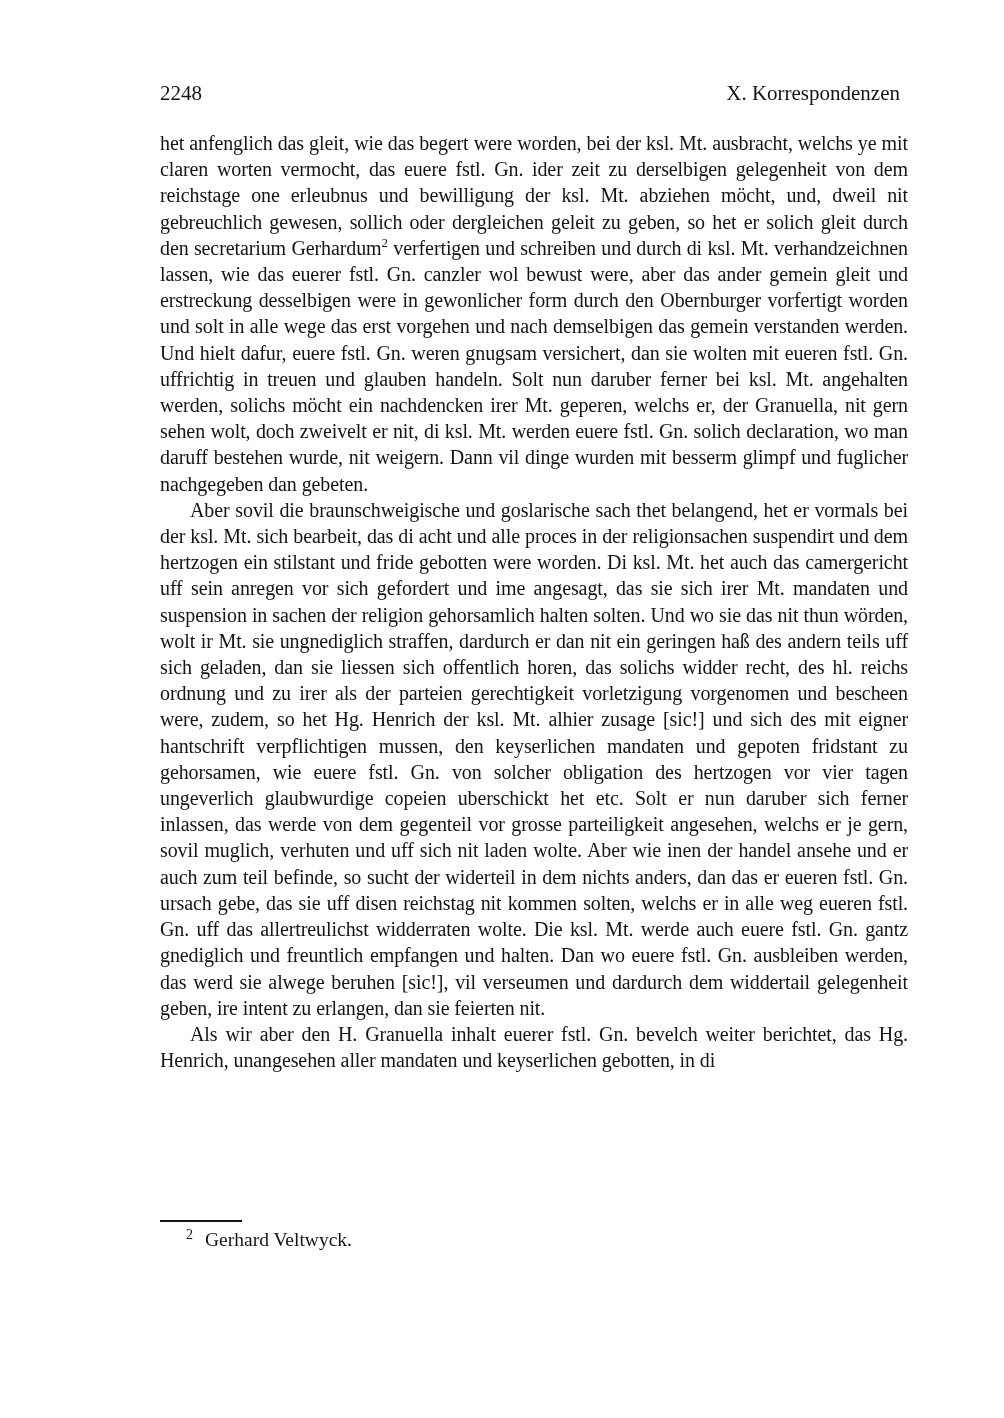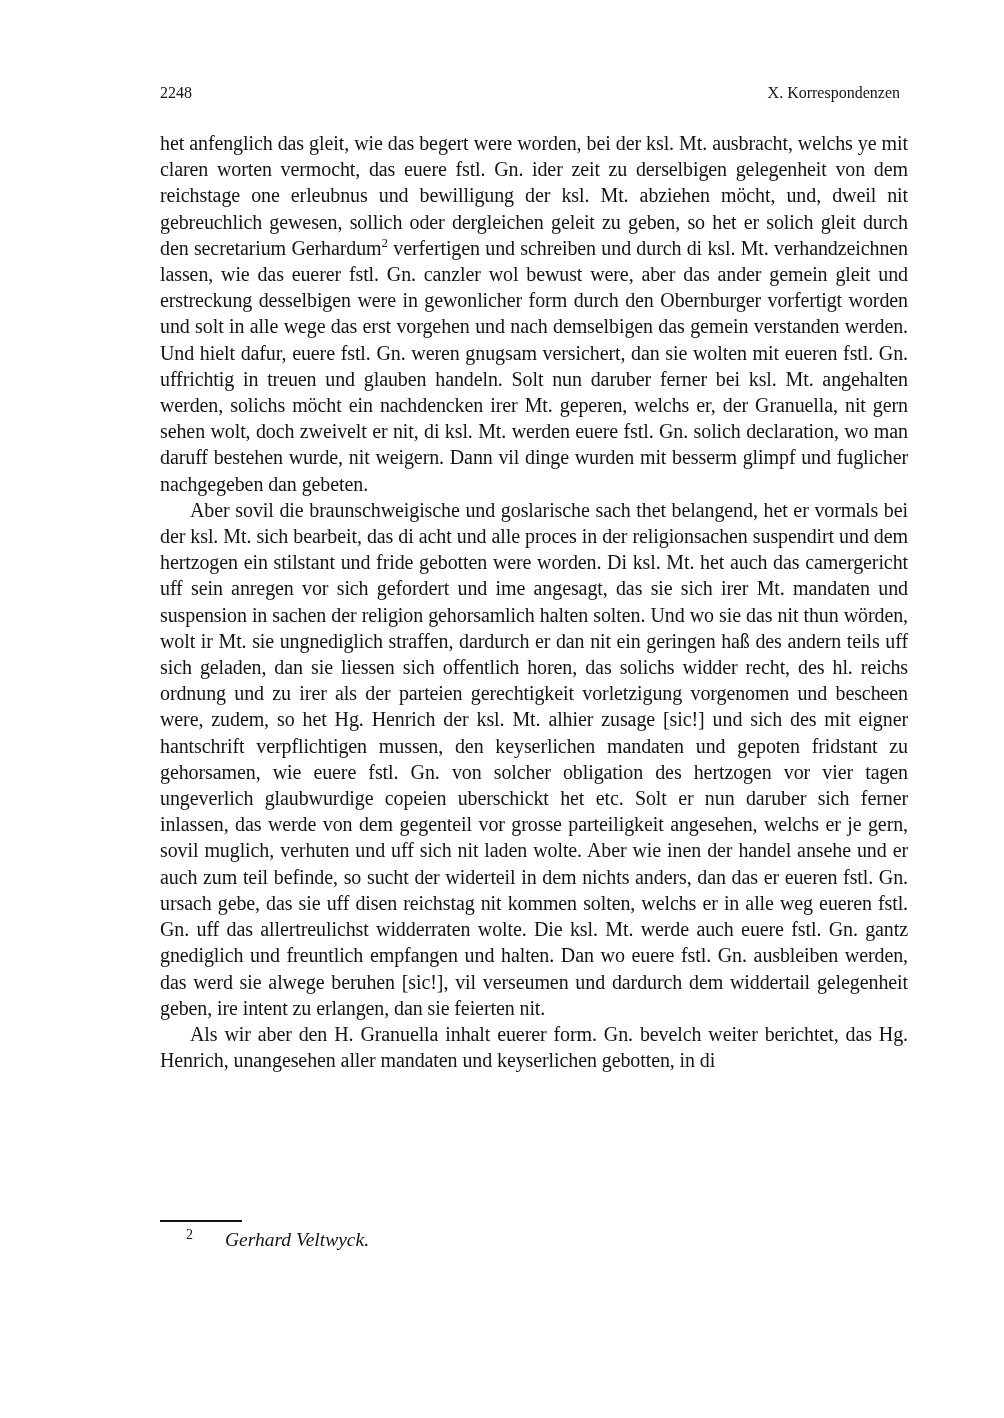--- a/index.html
+++ b/index.html
@@ -16,21 +16,21 @@
   }
   .text-block {
     position: absolute;
     left: 160px;
     top: 80px;
     width: 748px;
   }
   .page-header {
     position: relative;
     height: 28px;
-    font-size: 16px;
+    font-size: 21px;
     line-height: 26px;
   }
   .page-number {
     position: absolute;
     left: 0;
     top: 0;
   }
   .running-head {
     position: absolute;
     left: 0;
@@ -73,40 +73,38 @@
     line-height: 24px;
   }
   .footnote-marker {
     font-size: 14px;
     vertical-align: super;
     line-height: 0;
     margin-right: 12px;
     font-style: normal;
   }
   .footnote-text {
-    font-style: italic;
-    margin-left: 20px;
   }
 </style>
 </head>
 <body>
 
 <div class="text-block">
 
   <div class="page-header">
     <span class="page-number">2248</span>
     <span class="running-head">X. Korrespondenzen</span>
   </div>
 
   <div class="body-text">
     <p><span>het anfenglich das gleit, wie das begert were worden, bei der ksl. Mt. ausbracht, welchs ye mit claren worten vermocht, das euere fstl. Gn. ider zeit zu derselbigen gelegenheit von dem reichstage one erleubnus und bewilligung der ksl. Mt. abziehen möcht, und, dweil nit gebreuchlich gewesen, sollich oder dergleichen geleit zu geben, so het er solich gleit durch den secretarium Gerhardum</span><sup class="fnref">2</sup><span> verfertigen und schreiben und durch di ksl. Mt. verhandzeichnen lassen, wie das euerer fstl. Gn. canzler wol bewust were, aber das ander gemein gleit und erstreckung desselbigen were in gewonlicher form durch den Obernburger vorfertigt worden und solt in alle wege das erst vorgehen und nach demselbigen das gemein verstanden werden. Und hielt dafur, euere fstl. Gn. weren gnugsam versichert, dan sie wolten mit eueren fstl. Gn. uffrichtig in treuen und glauben handeln. Solt nun daruber ferner bei ksl. Mt. angehalten werden, solichs möcht ein nachdencken irer Mt. geperen, welchs er, der Granuella, nit gern sehen wolt, doch zweivelt er nit, di ksl. Mt. werden euere fstl. Gn. solich declaration, wo man daruff bestehen wurde, nit weigern. Dann vil dinge wurden mit besserm glimpf und fuglicher nachgegeben dan gebeten.</span></p>
 
     <p class="indent"><span>Aber sovil die braunschweigische und goslarische sach thet belangend, het er vormals bei der ksl. Mt. sich bearbeit, das di acht und alle proces in der religionsachen suspendirt und dem hertzogen ein stilstant und fride gebotten were worden. Di ksl. Mt. het auch das camergericht uff sein anregen vor sich gefordert und ime angesagt, das sie sich irer Mt. mandaten und suspension in sachen der religion gehorsamlich halten solten. Und wo sie das nit thun wörden, wolt ir Mt. sie ungnediglich straffen, dardurch er dan nit ein geringen haß des andern teils uff sich geladen, dan sie liessen sich offentlich horen, das solichs widder recht, des hl. reichs ordnung und zu irer als der parteien gerechtigkeit vorletzigung vorgenomen und bescheen were, zudem, so het Hg. Henrich der ksl. Mt. alhier zusage </span><span class="sic">[sic!]</span><span> und sich des mit eigner hantschrift verpflichtigen mussen, den keyserlichen mandaten und gepoten fridstant zu gehorsamen, wie euere fstl. Gn. von solcher obligation des hertzogen vor vier tagen ungeverlich glaubwurdige copeien uberschickt het etc. Solt er nun daruber sich ferner inlassen, das werde von dem gegenteil vor grosse parteiligkeit angesehen, welchs er je gern, sovil muglich, verhuten und uff sich nit laden wolte. Aber wie inen der handel ansehe und er auch zum teil befinde, so sucht der widerteil in dem nichts anders, dan das er eueren fstl. Gn. ursach gebe, das sie uff disen reichstag nit kommen solten, welchs er in alle weg eueren fstl. Gn. uff das allertreulichst widderraten wolte. Die ksl. Mt. werde auch euere fstl. Gn. gantz gnediglich und freuntlich empfangen und halten. Dan wo euere fstl. Gn. ausbleiben werden, das werd sie alwege beruhen </span><span class="sic">[sic!]</span><span>, vil verseumen und dardurch dem widdertail gelegenheit geben, ire intent zu erlangen, dan sie feierten nit.</span></p>
 
-    <p class="indent"><span>Als wir aber den H. Granuella inhalt euerer form. Gn. bevelch weiter berichtet, das Hg. Henrich, unangesehen aller mandaten und keyserlichen gebotten, in di</span></p>
+    <p class="indent"><span>Als wir aber den H. Granuella inhalt euerer fstl. Gn. bevelch weiter berichtet, das Hg. Henrich, unangesehen aller mandaten und keyserlichen gebotten, in di</span></p>
   </div>
 
 </div>
 
 <div class="footnote">
   <div class="footnote-rule"></div>
   <div class="footnote-line">
     <span class="footnote-marker">2</span><span class="footnote-text">Gerhard Veltwyck.</span>
   </div>
 </div>

